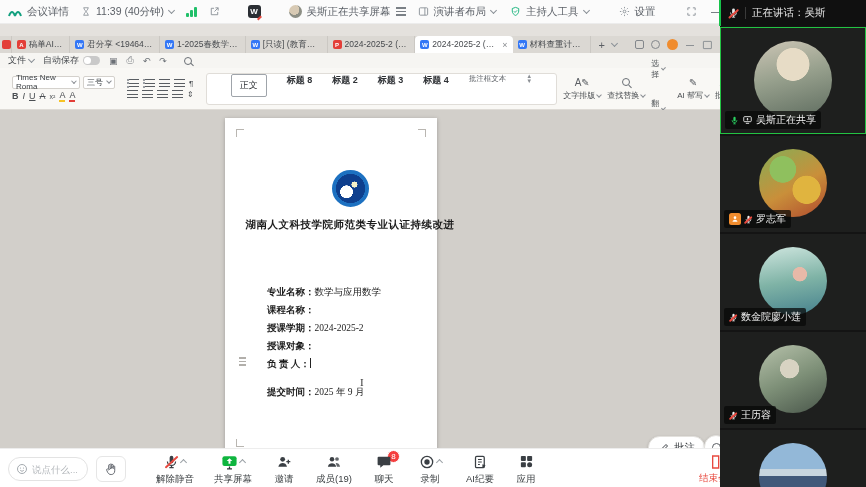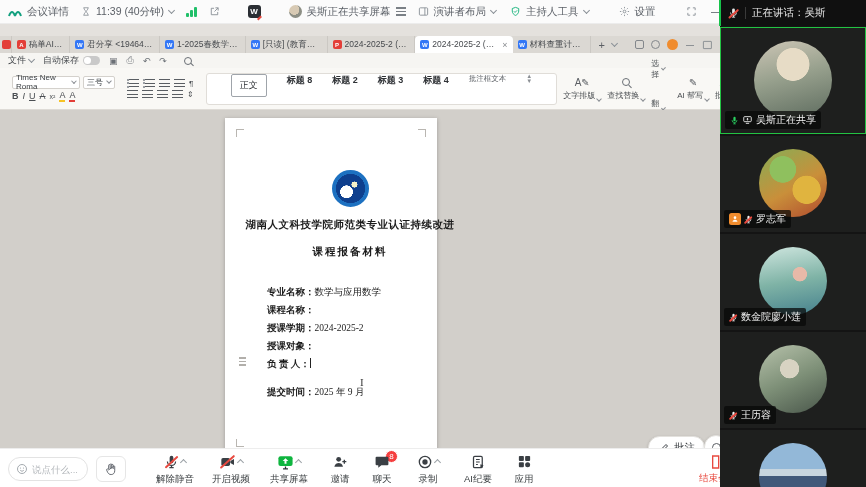--- a/index.html
+++ b/index.html
@@ -80,21 +80,21 @@
   
   #styles { display:flex; align-items:flex-start; gap:20px; background:#fff; border:1px solid #e0ddd8; border-radius:3px;
             height:32px; padding:0 24px; }
   .stychip { font-size:9px; color:#2f3236; font-weight:bold; white-space:nowrap; }
   .stychip.sel { border:1px solid #9fa4aa; border-radius:2px; padding:4px 8px; font-weight:normal; }
   .stychip.small { font-size:7.5px; font-weight:normal; color:#5a5e63; }
   .styarrows { display:flex; flex-direction:column; gap:2px; color:#8b8f94; font-size:6px; line-height:5px; }
   
   .tool { display:flex; flex-direction:column; align-items:center; gap:2px; font-size:8px; color:#4a4e52; white-space:nowrap; }
   .tool .tico { height:12px; display:flex; align-items:center; justify-content:center; color:#5a5e63; font-size:10px; }
-  .tool .lbl { display:flex; align-items:flex-end; gap:2px; }
+  .tool .lbl { display:flex; align-items:center; gap:2px; }
   .dcaret { width:4px; height:4px; border-right:1px solid #8a8e93; border-bottom:1px solid #8a8e93; transform:rotate(45deg); margin-top:-2px; }
   .stack2 { display:flex; flex-direction:column; gap:18px; font-size:8px; color:#4a4e52; }
   .stack2 .row { display:flex; align-items:center; gap:2px; }
   
   #docarea { position:absolute; left:0; top:86px; width:720px; height:338px; background:#d2cfca; overflow:hidden; }
   #page { position:absolute; left:225px; top:8px; width:212px; height:340px; background:#fff; box-shadow:0 1px 4px rgba(0,0,0,.25); }
   .cmark { position:absolute; width:8px; height:8px; border-color:#b9b6b1; border-style:solid; border-width:0; }
   .cmark.tl { left:11px; top:11px; border-top-width:1px; border-left-width:1px; }
   .cmark.tr { right:11px; top:11px; border-top-width:1px; border-right-width:1px; }
   .cmark.bl { left:11px; bottom:11px; border-bottom-width:1px; border-left-width:1px; }
@@ -416,21 +416,20 @@
 
       </div>
 
       <div id="docarea">
         <div id="page">
           <span class="cmark tl"></span>
           <span class="cmark tr"></span>
           <span class="cmark bl"></span>
           <div id="doclogo"></div>
           <div class="doctitle" id="dt1">湖南人文科技学院师范类专业认证持续改进</div>
-          <div class="doctitle" id="dt2">课程报备材料</div>
 
           <div class="dfield" style="top:168px">
             <span>专业名称：</span><span class="val">数学与应用数学</span>
           </div>
           <div class="dfield" style="top:186px">
             <span>课程名称：</span><span class="val"></span>
           </div>
           <div class="dfield" style="top:204px">
             <span>授课学期：</span><span class="val">2024-2025-2</span>
           </div>
@@ -483,32 +482,20 @@
               <svg width="15" height="16" viewBox="0 0 24 24">
                   <rect x="9" y="2" width="6" height="12" rx="3" fill="currentColor"></rect>
                   <path d="M5.5 11a6.5 6.5 0 0 0 13 0" fill="none" stroke="currentColor" stroke-width="2"></path>
                   <path d="M12 17.5V21M8.5 21h7" stroke="currentColor" stroke-width="2" fill="none"></path>
                 </svg>
             </span>
             <span class="ucaret"></span>
           </span>
           <span class="mlabel">解除静音</span>
         </div>
-        <div class="mbtn" style="width:50px">
-          <span class="icrow">
-            <span class="icw slash" style="color:#3a3f44">
-              <svg width="16" height="16" viewBox="0 0 24 24">
-                  <rect x="2" y="6" width="13" height="12" rx="2.5" fill="currentColor"></rect>
-                  <path d="M15.5 10.5L21 7.5v9l-5.5-3z" fill="currentColor"></path>
-                </svg>
-            </span>
-            <span class="ucaret"></span>
-          </span>
-          <span class="mlabel">开启视频</span>
-        </div>
         <div class="mbtn" style="width:54px">
           <span class="icrow">
             <span class="icw">
               <svg width="17" height="17" viewBox="0 0 24 24">
                   <rect x="2" y="3" width="20" height="14" rx="3" fill="#0fb53f"></rect>
                   <path d="M12 6l4 4h-2.6v3.6h-2.8V10H8z" fill="#fff"></path>
                   <path d="M8.5 21h7M12 17.5V21" stroke="#2f3338" stroke-width="1.8" fill="none"></path>
                 </svg>
             </span>
             <span class="ucaret"></span>
@@ -519,20 +506,33 @@
           <span class="icrow">
             <span class="icw" style="color:#3a3f44">
               <svg width="16" height="16" viewBox="0 0 24 24">
                   <circle cx="10" cy="8" r="3.6" fill="currentColor"></circle>
                   <path d="M3.5 19c.8-4 4-5.4 6.5-5.4s5.7 1.4 6.5 5.4z" fill="currentColor"></path>
                   <path d="M18.5 8.5v6M15.5 11.5h6" stroke="currentColor" stroke-width="2"></path>
                 </svg>
             </span>
           </span>
           <span class="mlabel">邀请</span>
+        </div>
+        <div class="mbtn" style="width:52px">
+          <span class="icrow">
+            <span class="icw" style="color:#3a3f44">
+              <svg width="16" height="16" viewBox="0 0 24 24">
+                  <circle cx="9" cy="8" r="3.4" fill="currentColor"></circle>
+                  <path d="M2.8 19c.7-3.8 3.7-5.2 6.2-5.2s5.5 1.4 6.2 5.2z" fill="currentColor"></path>
+                  <circle cx="16.5" cy="7.5" r="2.8" fill="currentColor" opacity=".8"></circle>
+                  <path d="M14.5 13.4c2.3-.4 5.8.7 6.6 5.6h-4.5" fill="currentColor" opacity=".8"></path>
+                </svg>
+            </span>
+          </span>
+          <span class="mlabel">成员(19)</span>
         </div>
         <div class="mbtn" style="width:36px">
           <span class="badge">8</span>
           <span class="icrow">
             <span class="icw" style="color:#3a3f44">
               <svg width="16" height="16" viewBox="0 0 24 24">
                   <path d="M4 4h16a1.6 1.6 0 0 1 1.6 1.6v9.8A1.6 1.6 0 0 1 20 17h-9l-4.6 3.6V17H4a1.6 1.6 0 0 1-1.6-1.6V5.6A1.6 1.6 0 0 1 4 4z" fill="currentColor"></path>
                 </svg>
             </span>
           </span>

